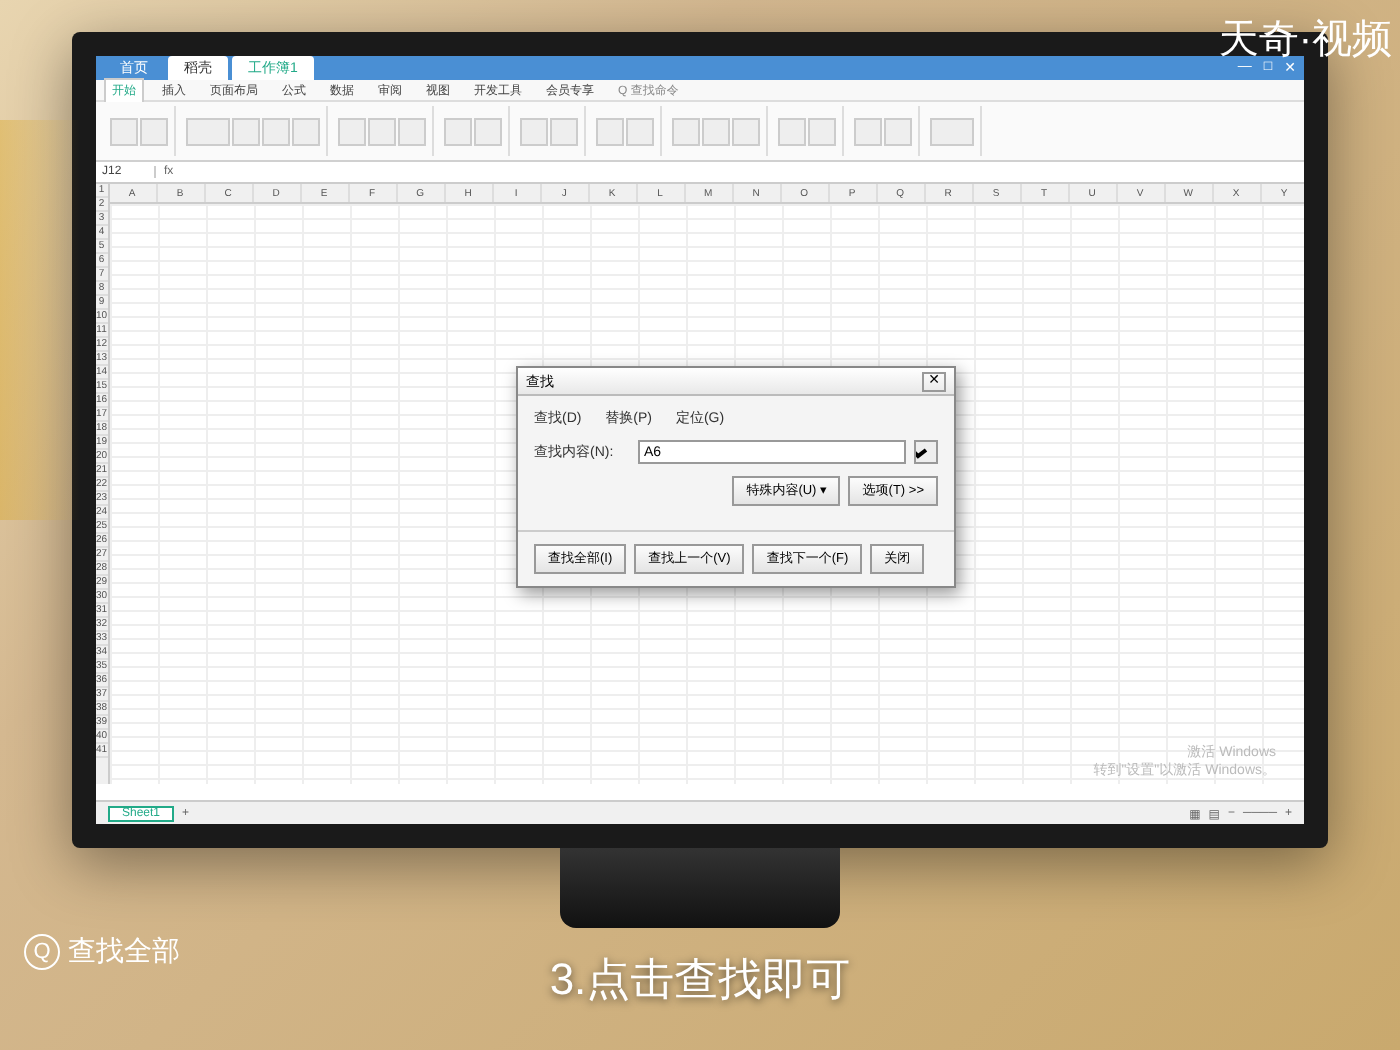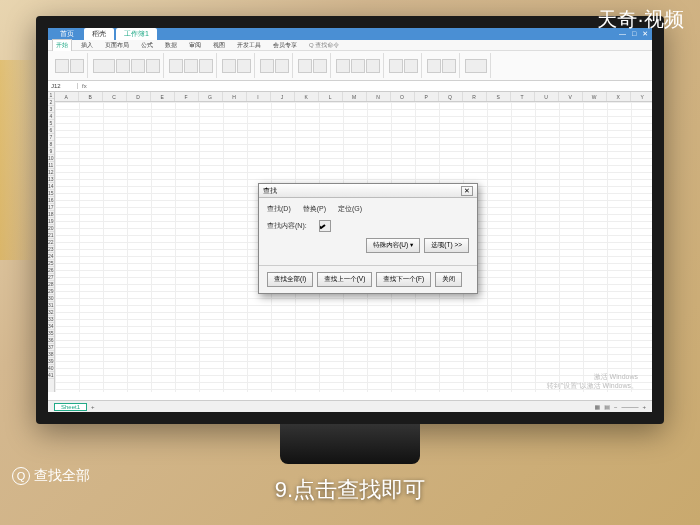--- a/index.html
+++ b/index.html
@@ -18,21 +18,21 @@
   .monitor {
     position: absolute; left: 36px; top: 16px; width: 628px; height: 408px;
     background: #1a1a1a; border-radius: 4px; padding: 12px;
     box-shadow: 0 8px 30px rgba(0,0,0,0.4);
   }
   .screen { width: 100%; height: 100%; background: #fff; position: relative; overflow: hidden; }
   .stand { position: absolute; left: 50%; top: 424px; transform: translateX(-50%);
     width: 140px; height: 40px; background: linear-gradient(#333,#111); border-radius: 0 0 8px 8px; }
 
   
-  .wm-top { position: absolute; right: 16px; top: 6px; color: #fff; font-size: 20px; font-weight: 300; z-index: 20; }
+  .wm-top { position: absolute; right: 4px; top: 6px; color: #fff; font-size: 20px; font-weight: 300; z-index: 20; }
   .wm-bottom { position: absolute; left: 12px; bottom: 40px; color: #fff; font-size: 14px; z-index: 20;
     display: flex; align-items: center; gap: 4px; }
   .wm-bottom .circ { display:inline-flex; width:18px; height:18px; border:1.5px solid #fff; border-radius:50%;
     align-items:center; justify-content:center; font-size:11px; }
 
   .subtitle { position: absolute; left: 50%; bottom: 20px; transform: translateX(-50%);
     color: #fff; font-size: 22px; font-weight: 500; z-index: 20;
     text-shadow: 0 1px 4px rgba(0,0,0,0.6); }
 
   
@@ -92,21 +92,21 @@
 </head>
 <body>
 
 <div class="wheat"></div>
 
 <div class="wm-top">天奇·视频</div>
 <div class="wm-bottom">
   <span class="circ">Q</span>
   <span>查找全部</span>
 </div>
-<div class="subtitle">9.点击查找即可</div>
+<div class="subtitle">3.点击查找即可</div>
 
 <div class="monitor">
   <div class="screen">
 
     <div class="titlebar">
       <span class="tab" style="background:#4a8fd4;color:#fff">首页</span>
       <span class="tab">稻壳</span>
       <span class="tab green">工作簿1</span>
       <div class="win-controls">
         <span>—</span>
@@ -279,20 +279,21 @@
         <span class="close">✕</span>
       </div>
       <div class="dlg-body">
         <div class="dlg-tabs">
           <span>查找(D)</span>
           <span>替换(P)</span>
           <span>定位(G)</span>
         </div>
         <div class="dlg-row">
           <label>查找内容(N):</label>
+          <input value="A6" style="">
           <select></select>
         </div>
         <div class="dlg-opts">
           <span class="dlg-btn">特殊内容(U) ▾</span>
           <span class="dlg-btn">选项(T) &gt;&gt;</span>
         </div>
       </div>
       <div class="dlg-actions">
         <span class="dlg-btn">查找全部(I)</span>
         <span class="dlg-btn">查找上一个(V)</span>

